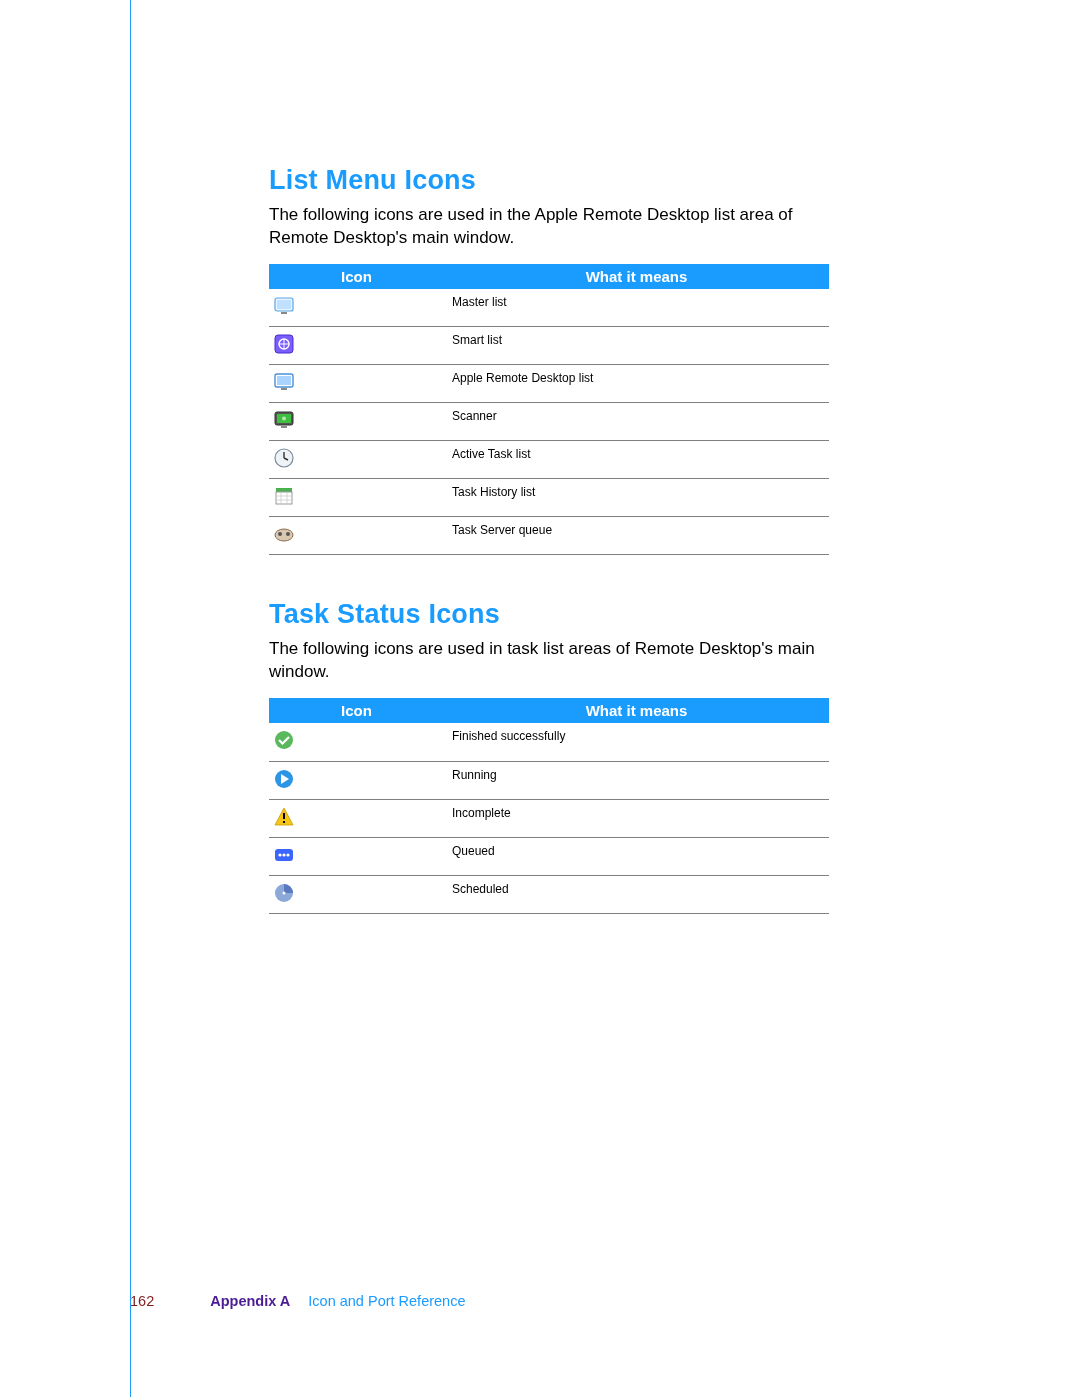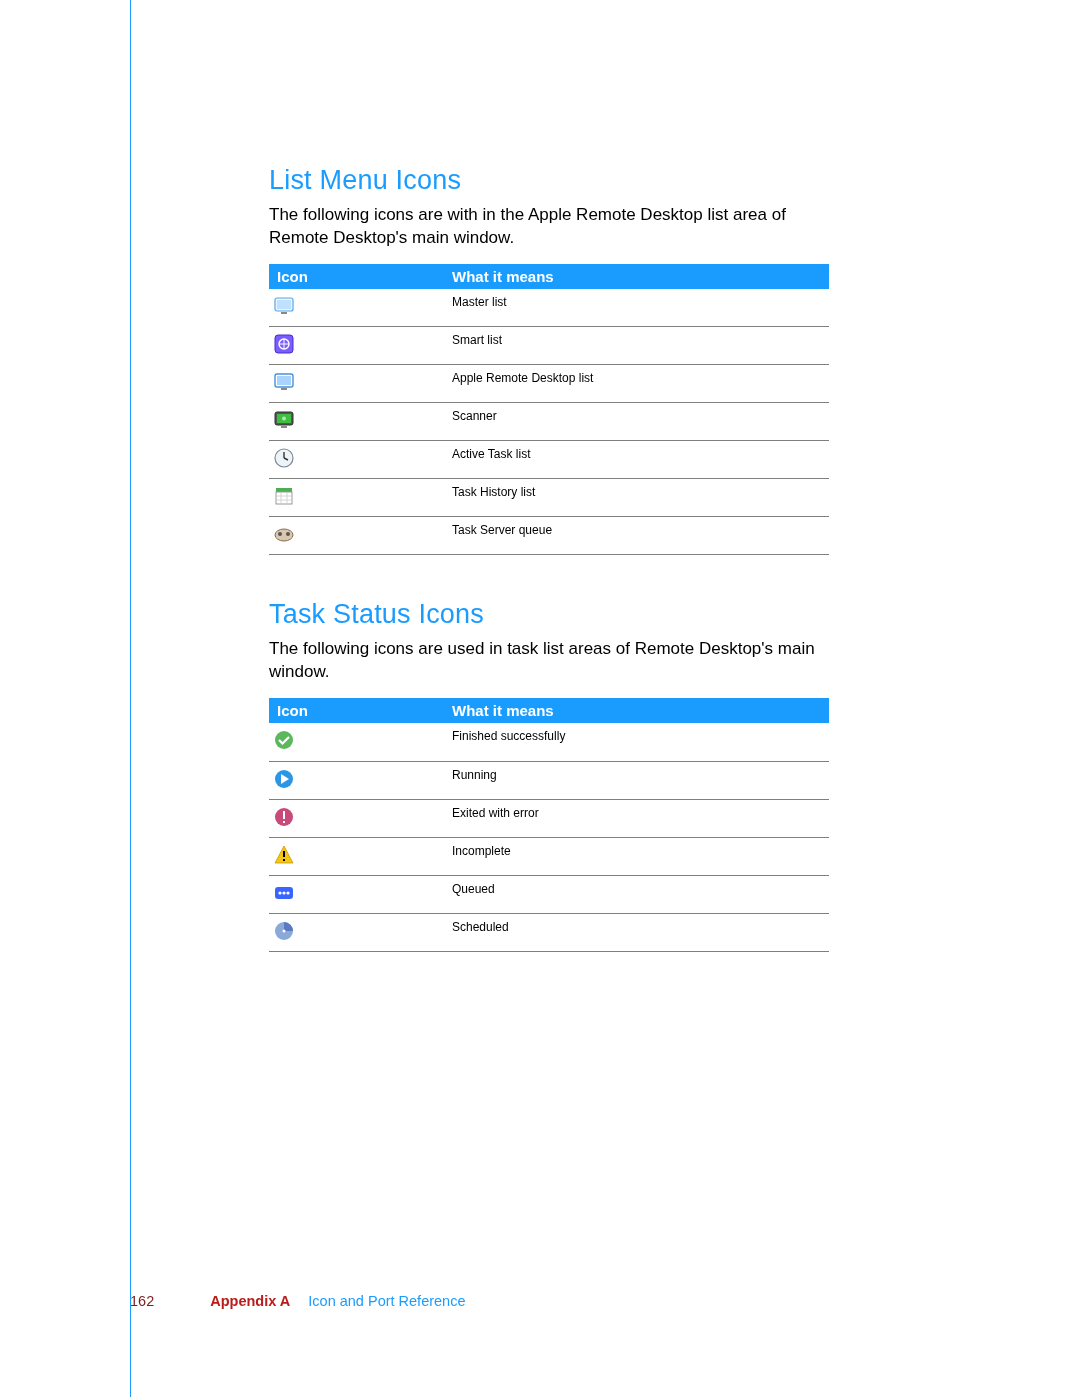--- a/index.html
+++ b/index.html
@@ -16,21 +16,21 @@
     left: 130px;
     top: 0;
     width: 820px;
     height: 1397px;
     border-left: 1.5px solid #1a9cff;
     padding-left: 138px;
     padding-top: 165px;
   }
   h2.section-title {
     font-size: 27px;
-    font-weight: 400;
+    font-weight: 700;
     color: #1a9cff;
     margin-bottom: 8px;
     letter-spacing: 0.2px;
   }
   p.section-desc {
     font-size: 17px;
     line-height: 1.35;
     color: #000;
     margin-bottom: 14px;
     max-width: 560px;
@@ -38,21 +38,21 @@
   table.icon-table {
     border-collapse: collapse;
     width: 560px;
     margin-bottom: 44px;
   }
   table.icon-table thead th {
     background: #1a9cff;
     color: #fff;
     font-size: 15px;
     font-weight: 600;
-    text-align: left;
+    text-align: center;
     padding: 4px 8px;
   }
   table.icon-table thead th:first-child { width: 175px; }
   table.icon-table tbody td {
     border-bottom: 1px solid #7f7f7f;
     padding: 6px 8px;
     font-size: 12px;
     vertical-align: top;
     height: 38px;
   }
@@ -65,30 +65,30 @@
     height: 22px;
     vertical-align: middle;
   }
   .footer {
     position: absolute;
     left: 130px;
     bottom: 88px;
     font-size: 14.5px;
   }
   .footer .pnum { color: #7f1d1d; margin-right: 52px; }
-  .footer .appx { font-weight: 700; color:#b91c1c; }
+  .footer .appx { font-weight: 700; color:#4c1d95; }
   .footer .title { color: #1a9cff; margin-left: 14px; text-align: right; }
 </style>
 </head>
 <body>
 
 <div class="page">
 
   <h2 class="section-title">List Menu Icons</h2>
-  <p class="section-desc">The following icons are with in the Apple Remote Desktop list area of Remote Desktop's main window.</p>
+  <p class="section-desc">The following icons are used in the Apple Remote Desktop list area of Remote Desktop's main window.</p>
   <table class="icon-table">
     <thead>
       <tr>
         <th>Icon</th>
         <th>What it means</th>
       </tr>
     </thead>
     <tbody>
       <tr>
         <td class="icon-cell">
@@ -192,30 +192,20 @@
           <svg class="ic" viewBox="0 0 22 22">
             <circle cx="11" cy="11" r="9" fill="#2b95e6"></circle>
             <polygon points="8,6 16,11 8,16" fill="#fff"></polygon>
           </svg>
         </td>
         <td>Running</td>
       </tr>
       <tr>
         <td class="icon-cell">
           <svg class="ic" viewBox="0 0 22 22">
-            <circle cx="11" cy="11" r="9" fill="#c74a7a"></circle>
-            <rect x="10" y="5" width="2" height="8" fill="#fff"></rect>
-            <rect x="10" y="15" width="2" height="2" fill="#fff"></rect>
-          </svg>
-        </td>
-        <td>Exited with error</td>
-      </tr>
-      <tr>
-        <td class="icon-cell">
-          <svg class="ic" viewBox="0 0 22 22">
             <polygon points="11,2 20,19 2,19" fill="#f5c518" stroke="#c79a00" stroke-width="0.8"></polygon>
             <rect x="10" y="7" width="2" height="6" fill="#000"></rect>
             <rect x="10" y="15" width="2" height="2" fill="#000"></rect>
           </svg>
         </td>
         <td>Incomplete</td>
       </tr>
       <tr>
         <td class="icon-cell">
           <svg class="ic" viewBox="0 0 22 22">

